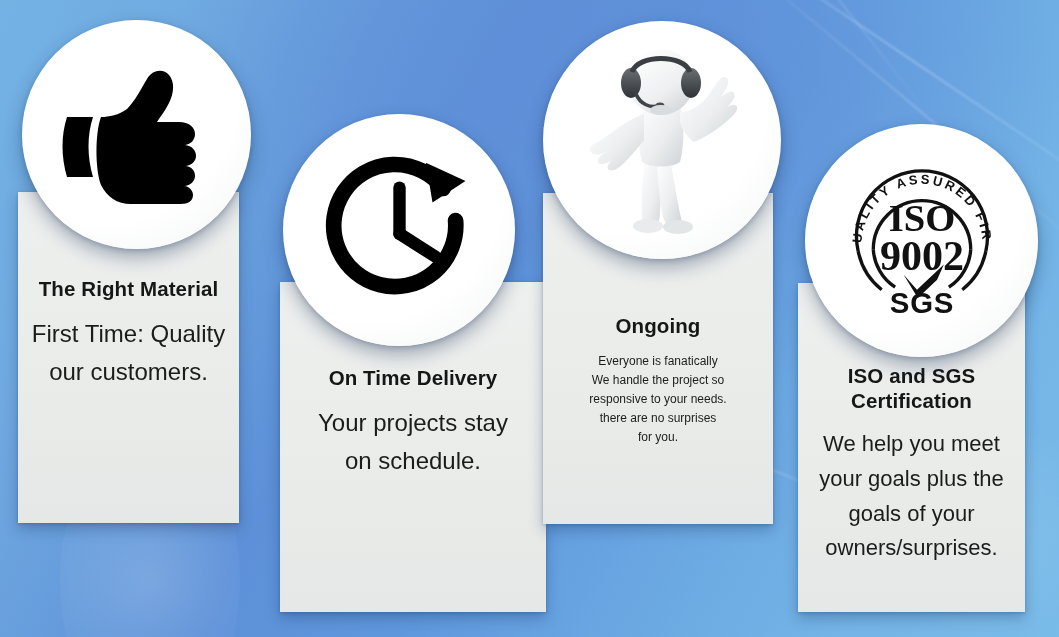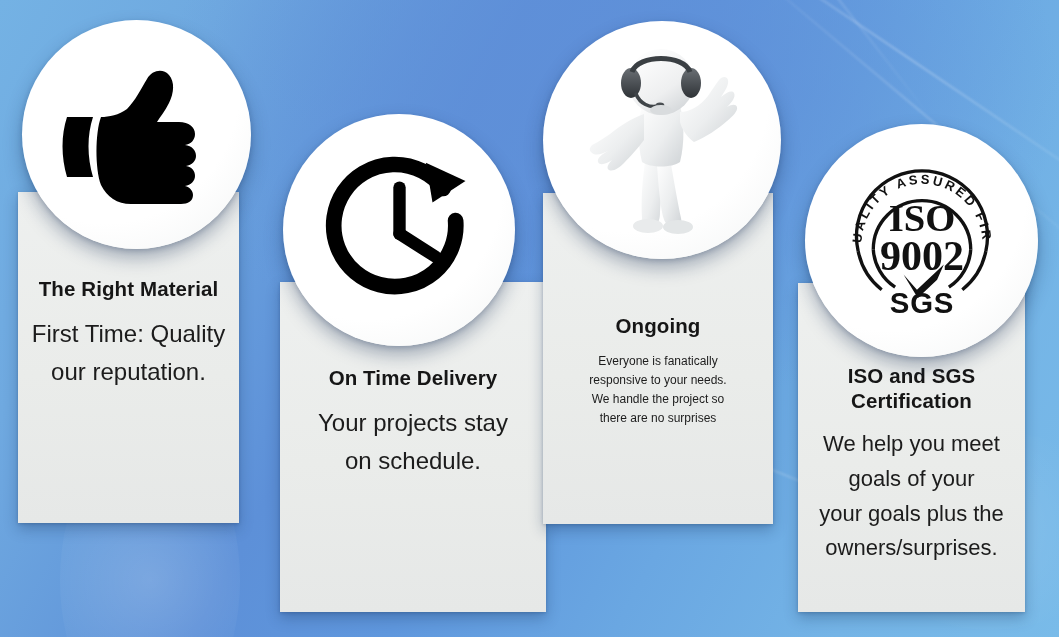--- a/index.html
+++ b/index.html
@@ -124,21 +124,21 @@
   <div class="streak s4"></div>
   <div class="streak s5"></div>
   <div class="glow g1"></div>
   <div class="glow g2"></div>
 
   <div class="card card-1">
     <div class="card-body">
       <div class="card-title">The Right Material</div>
       <div class="card-desc">
         <div>First Time: Quality</div>
-        <div>our reputation.</div>
+        <div>our customers.</div>
       </div>
     </div>
   </div>
 
   <div class="circle circle-1">
     <svg class="icon-svg" width="160" height="140" viewBox="0 0 160 140">
 
       <path d="M10,52 L36,52 C30,70 30,92 36,112 L10,112 C4,92 4,70 10,52 Z" fill="#000000"></path>
 
       <path d="M44,52 C52,52 62,50 70,44
@@ -182,23 +182,24 @@
     </svg>
   </div>
 
   <div class="card card-3">
     <div class="card-body">
       <div class="card-title">
         <div>Ongoing</div>
       </div>
       <div class="card-desc">
         <div>Everyone is fanatically</div>
+        <div>We handle the project so</div>
         <div>responsive to your needs.</div>
-        <div>We handle the project so</div>
         <div>there are no surprises</div>
+        <div>for you.</div>
       </div>
     </div>
   </div>
 
   <div class="circle circle-3">
     <svg class="icon-svg" width="200" height="205" viewBox="0 0 200 205">
       <defs>
         <linearGradient id="bodyGrad" x1="0" y1="0" x2="1" y2="1">
           <stop offset="0%" stop-color="#ffffff"></stop>
           <stop offset="55%" stop-color="#eceeef"></stop>
@@ -253,22 +254,22 @@
   </div>
 
   <div class="card card-4">
     <div class="card-body">
       <div class="card-title">
         <div>ISO and SGS</div>
         <div>Certification</div>
       </div>
       <div class="card-desc">
         <div>We help you meet</div>
+        <div>your goals plus the</div>
         <div>goals of your</div>
-        <div>your goals plus the</div>
         <div>owners/surprises.</div>
       </div>
     </div>
   </div>
 
   <div class="circle circle-4">
     <svg class="icon-svg iso-wrap" viewBox="0 0 200 200">
       <defs>
         <path id="arcTop" d="M 28 104 A 72 72 0 0 1 172 104"></path>
       </defs>

